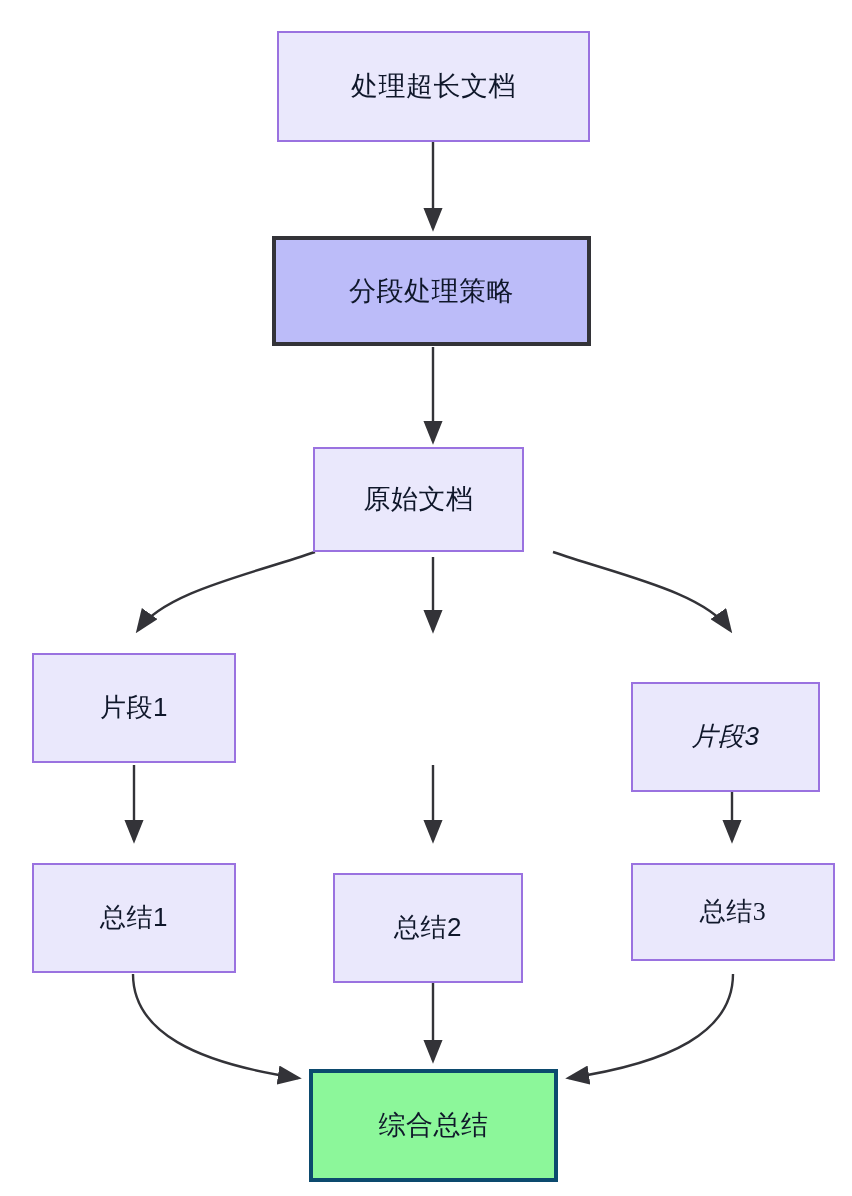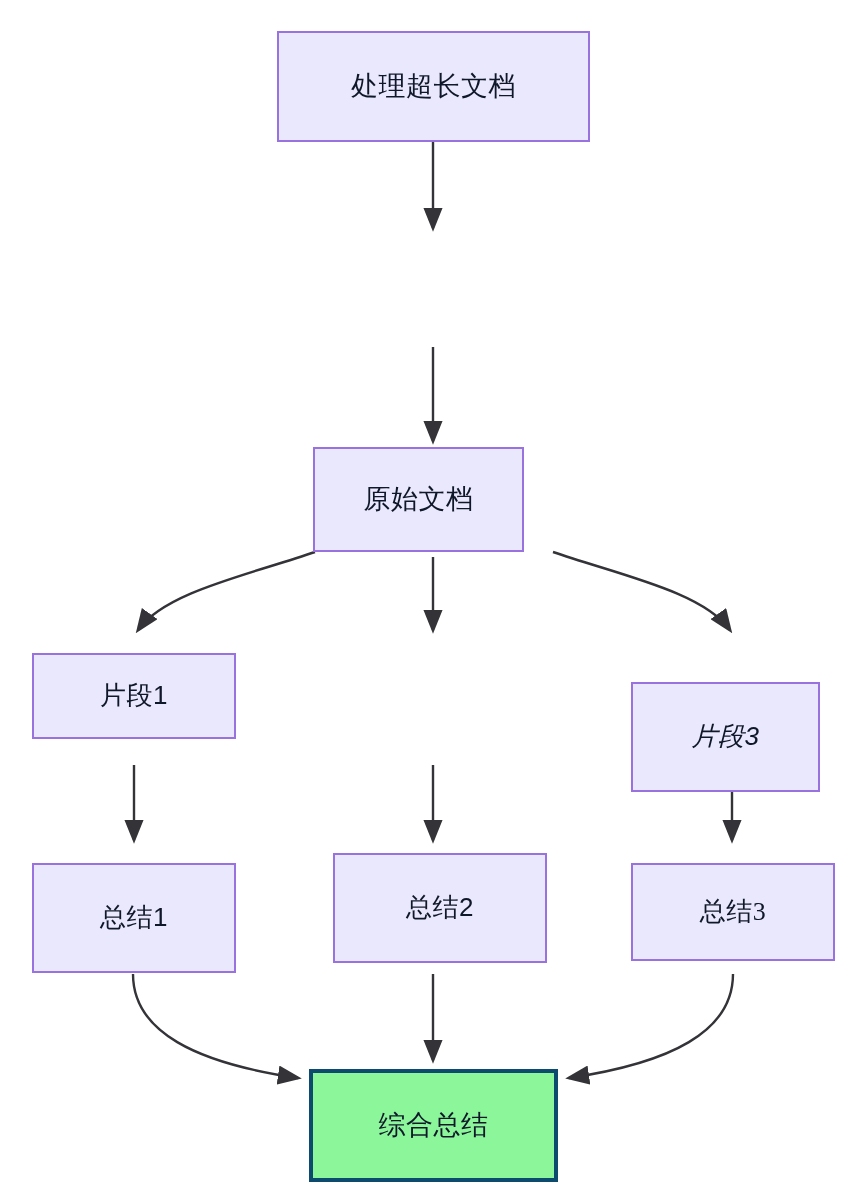--- a/index.html
+++ b/index.html
@@ -88,39 +88,42 @@
 
     <path d="M433,974 L433,1060" fill="none" stroke="#333338" stroke-width="2.4" marker-end="url(#arrowhead)"></path>
 
     <path d="M733,974 C733,1032 670,1063 569,1078" fill="none" stroke="#333338" stroke-width="2.4" marker-end="url(#arrowhead)"></path>
   </svg>
 
   <div class="node node-default" style="left:277px; top:31px; width:313px; height:111px;">
     <span>处理超长文档</span>
   </div>
 
+  <div class="node node-strategy" style="left:272px; top:236px; width:319px; height:110px;">
+    <span>分段处理策略</span>
+  </div>
 
   <div class="node node-default" style="left:313px; top:447px; width:211px; height:105px;">
     <span>原始文档</span>
   </div>
 
-  <div class="node node-default node-small" style="left:32px; top:653px; width:204px; height:86px;">
+  <div class="node node-default node-small" style="left:32px; top:653px; width:204px; height:110px;">
     <span>片段1</span>
   </div>
 
 
   <div class="node node-default node-small" style="left:631px; top:682px; width:189px; height:110px;font-style:italic;">
     <span>片段3</span>
   </div>
 
   <div class="node node-default node-small" style="left:32px; top:863px; width:204px; height:110px;">
     <span>总结1</span>
   </div>
 
-  <div class="node node-default node-small" style="left:333px; top:853px; width:214px; height:110px;">
+  <div class="node node-default node-small" style="left:333px; top:873px; width:190px; height:110px;">
     <span>总结2</span>
   </div>
 
   <div class="node node-default node-small" style="left:631px; top:863px; width:204px; height:98px;font-family:Liberation Serif, serif;">
     <span>总结3</span>
   </div>
 
   <div class="node node-final" style="left:309px; top:1069px; width:249px; height:113px;">
     <span>综合总结</span>
   </div>

